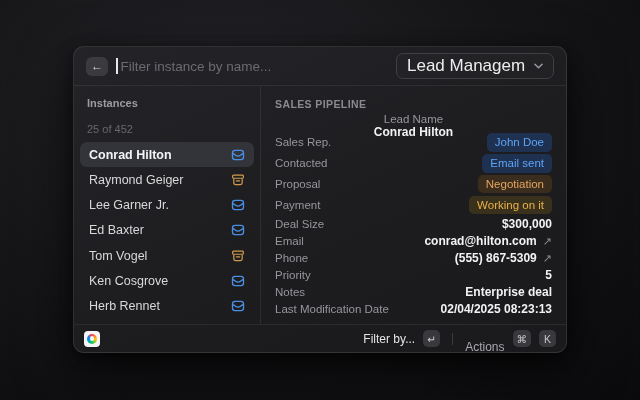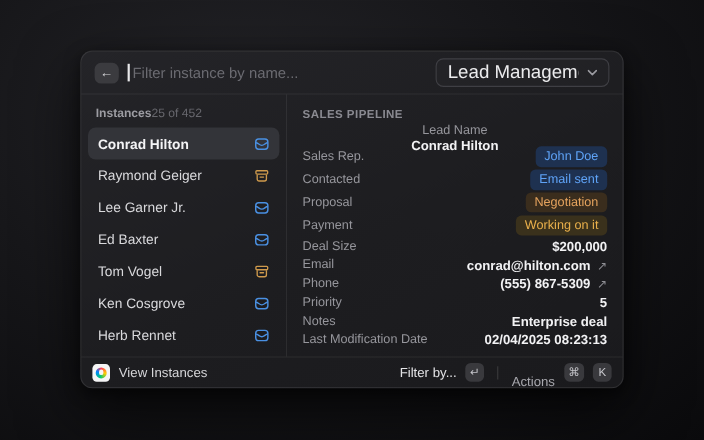--- a/index.html
+++ b/index.html
@@ -39,21 +39,21 @@
     display:flex; align-items:center; padding:0 10px; gap:8px; cursor:pointer;
     background:rgba(255,255,255,0.015);
   }
   .dropdown-label { flex:1; color:#ececee; font-size:17px; white-space:nowrap; overflow:hidden; }
   
   .main { flex:1; display:flex; min-height:0; }
   .sidebar {
     width:187px; flex:0 0 187px; border-right:1px solid rgba(255,255,255,0.07);
     padding:5px 6px; display:flex; flex-direction:column;
   }
-  .list-header { display:flex; align-items:center; padding:6px 7px 7px; }
+  .list-header { display:flex; gap:14px; padding:6px 7px 7px;flex-direction:column; }
   .list-header .sec { font-size:11px; font-weight:700; color:#9c9ca2; }
   .list-header .cnt { font-size:11px; color:#67676d; }
   .list-item {
     height:30px; border-radius:7px; display:flex; align-items:center;
     justify-content:space-between; padding:0 9px; cursor:pointer;
   }
   .list-item.selected { background:#333439; }
   .list-item .nm { font-size:12.5px; color:#d9d9dc; }
   .list-item.selected .nm { color:#f4f4f6; font-weight:700; }
   .li-icon { width:14px; height:14px; display:flex; flex:0 0 auto; }
@@ -226,21 +226,21 @@
         <span class="tag tag-orange">Negotiation</span>
       </div>
 
       <div class="row tag-row">
         <span class="lbl">Payment</span>
         <span class="tag tag-yellow">Working on it</span>
       </div>
 
       <div class="row">
         <span class="lbl">Deal Size</span>
-        <span class="val val-strong">$200,000</span>
+        <span class="val val-strong">$300,000</span>
       </div>
 
       <div class="row">
         <span class="lbl">Email</span>
         <span class="val-wrap">
           <span class="val val-strong">conrad@hilton.com</span>
           <span class="ext-arrow">↗</span>
         </span>
       </div>
 
@@ -266,21 +266,20 @@
         <span class="lbl">Last Modification Date</span>
         <span class="val val-strong">02/04/2025 08:23:13</span>
       </div>
     </div>
   </div>
 
   <div class="footer">
     <span class="app-icon">
         <span class="logo-donut"></span>
       </span>
-    <span class="footer-action">View Instances</span>
     <span class="spacer"></span>
     <span class="kbd-label">Filter by...</span>
     <span class="key">↵</span>
     <span class="v-div"></span>
     <span class="kbd-label dim">Actions</span>
     <span class="key">⌘</span>
     <span class="key">K</span>
   </div>
 
 </div>

